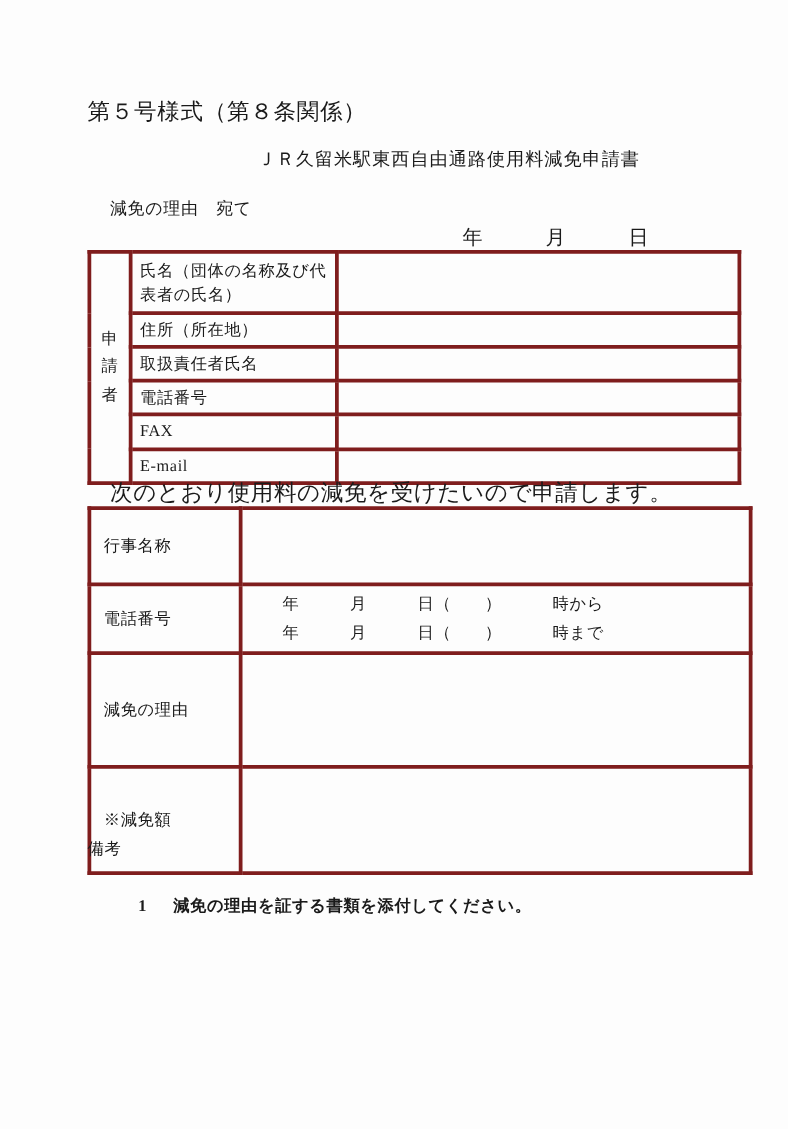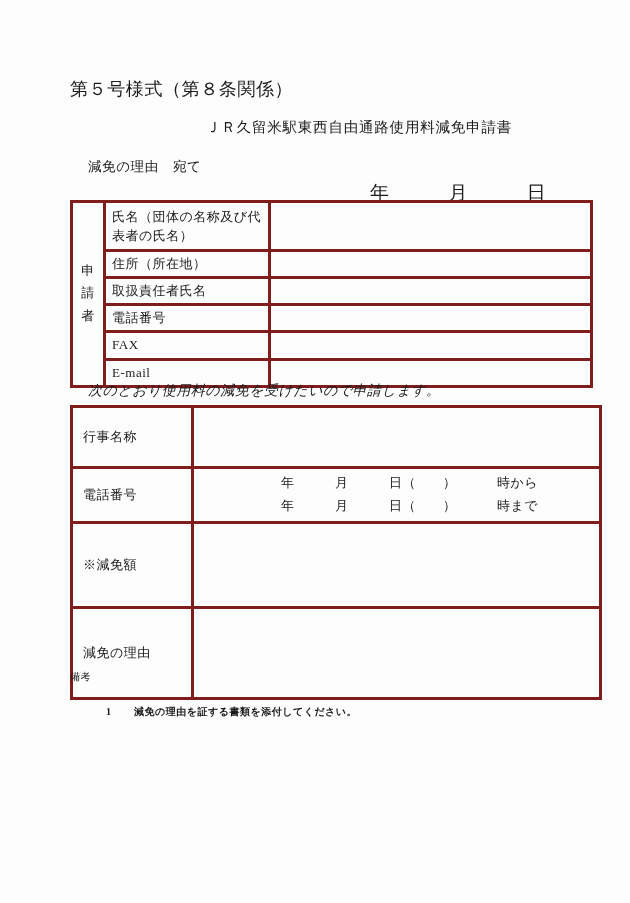--- a/index.html
+++ b/index.html
@@ -45,21 +45,21 @@
     left: 88px;
     top: 158px;
     font-size: 13.5px;
     letter-spacing: 0.6px;
     white-space: nowrap;
   }
   .date-line {
     position: absolute;
     left: 370px;
     top: 180px;
-    font-size: 19px;
+    font-size: 16px;
     letter-spacing: 0.6px;
     white-space: pre;
   }
 
   
   table.form-table {
     position: absolute;
     border-collapse: collapse;
     table-layout: fixed;
     background: transparent;
@@ -103,24 +103,23 @@
     font-size: 13px;
     line-height: 1.75;
     letter-spacing: 0.5px;
   }
 
   
   .statement {
     position: absolute;
     left: 88px;
     top: 382px;
-    font-size: 14px;
-    letter-spacing: 0.5px;
-    white-space: nowrap;
-    font-style: italic;
+    font-size: 18px;
+    letter-spacing: 0.5px;
+    white-space: nowrap;
   }
 
   
   #request-table {
     left: 70px;
     top: 405px;
     width: 487px;
   }
   #request-table .col-label {
     width: 102px;
@@ -133,29 +132,28 @@
   #request-table .r-event { height: 54px; }
   #request-table .r-datetime { height: 48px; vertical-align: middle; }
   #request-table .r-reason { height: 84px; vertical-align: middle; }
   #request-table .r-amount { height: 78px; vertical-align: middle; }
   .dt-line {
     white-space: pre;
     font-size: 13px;
     letter-spacing: 0.5px;
     line-height: 1.75;
     padding-left: 18px;
-    text-align: center;
   }
 
   
   .notes {
     position: absolute;
     left: 70px;
     top: 668px;
-    font-size: 10px;
+    font-size: 13px;
     letter-spacing: 0.5px;
     line-height: 1.75;
   }
   .notes-title { white-space: nowrap; }
   .note-row {
     white-space: pre;
     padding-left: 18px;
     font-weight: bold;
   }
   .note-num { display: inline-block; width: 28px; }
@@ -216,26 +214,26 @@
         <td class="col-value r-event"></td>
       </tr>
       <tr>
         <td class="col-label r-datetime">電話番号</td>
         <td class="col-value r-datetime">
           <div class="dt-line">年　　　月　　　日（　　）　　　時から</div>
           <div class="dt-line">年　　　月　　　日（　　）　　　時まで</div>
         </td>
       </tr>
       <tr>
+        <td class="col-label r-reason">減免の理由</td>
+        <td class="col-value r-reason"></td>
+      </tr>
+      <tr>
         <td class="col-label r-amount">※減免額</td>
         <td class="col-value r-amount"></td>
-      </tr>
-      <tr>
-        <td class="col-label r-reason">減免の理由</td>
-        <td class="col-value r-reason"></td>
       </tr>
     </tbody>
   </table>
 
   <div class="notes">
     <div class="notes-title">備考</div>
     <div class="note-row">
       <span class="note-num">1</span><span>減免の理由を証する書類を添付してください。</span>
     </div>
   </div>

